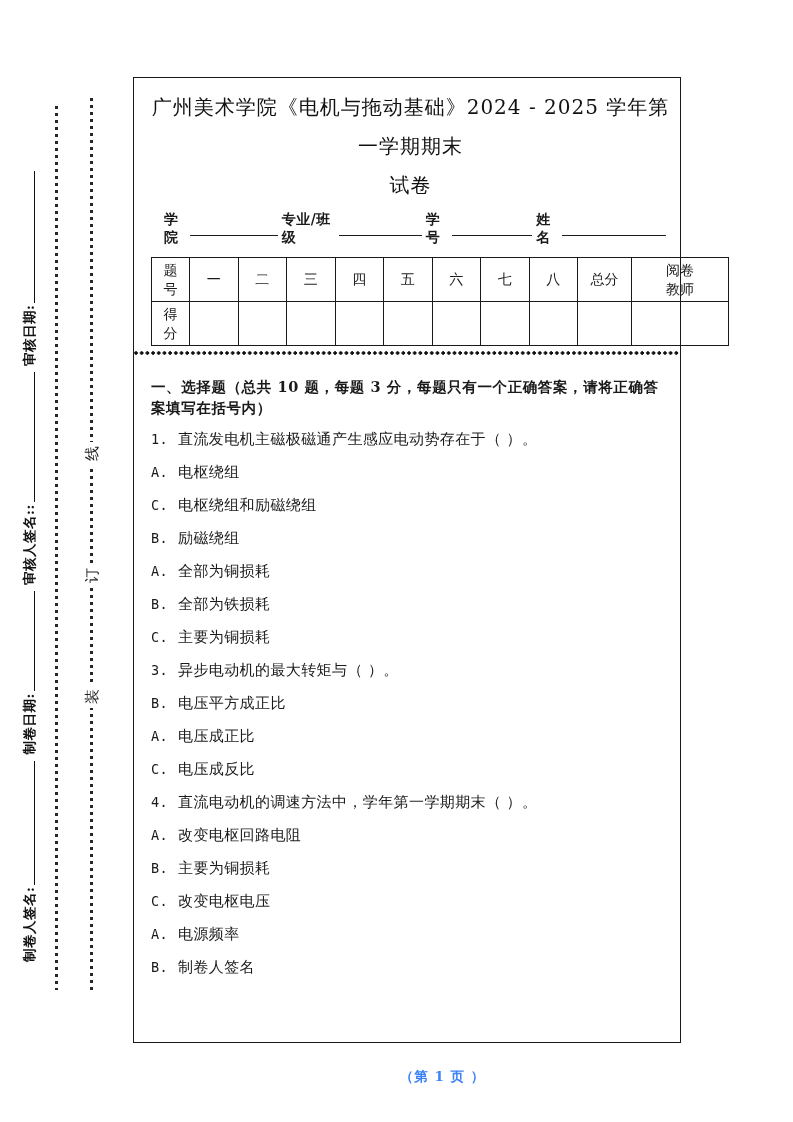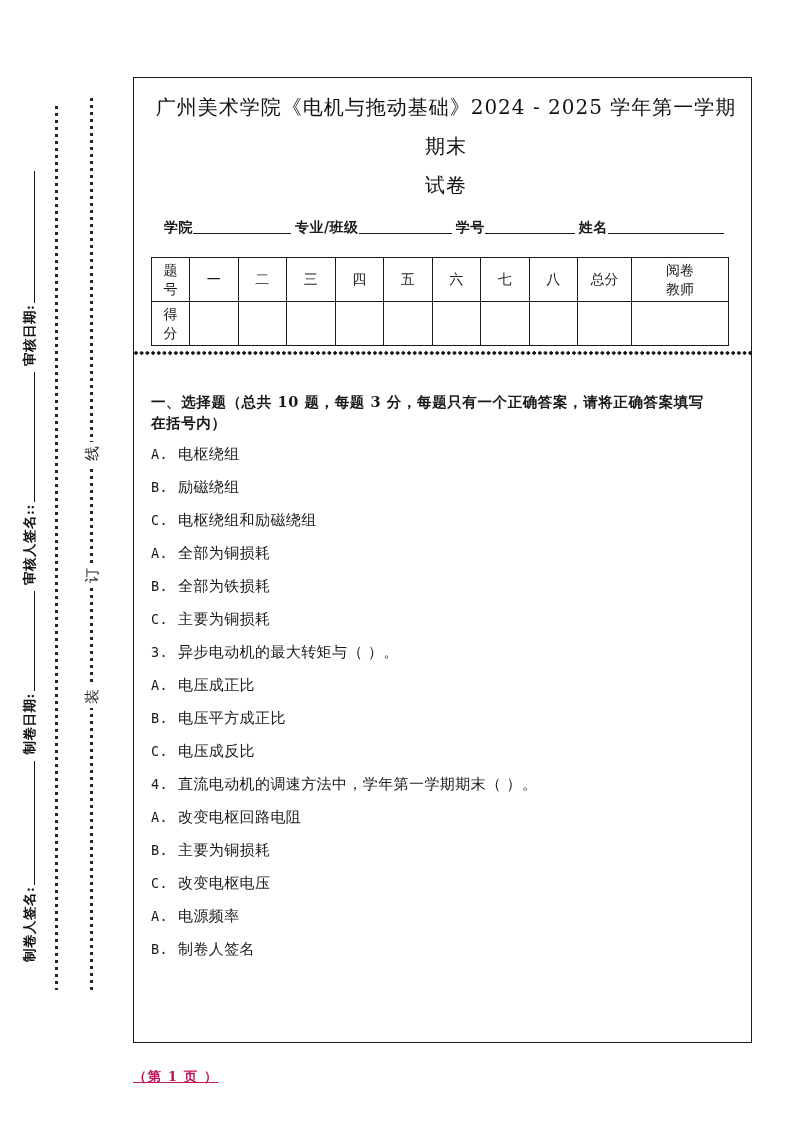--- a/index.html
+++ b/index.html
@@ -31,29 +31,29 @@
     position:absolute;left:81px;display:inline-block;
     font-size:15px;color:#222;background:#fff;padding:1px 4px;
     transform:rotate(-90deg);
   }
   .bind-char:nth-of-type(1){top:443px}
   .bind-char:nth-of-type(2){top:565px}
   .bind-char:nth-of-type(3){top:686px}
 
   
   .main-box{
-    position:absolute;left:133px;top:77px;width:619px;height:966px;
+    position:absolute;left:133px;top:77px;width:548px;height:966px;
     box-sizing:border-box;border:1.6px solid #1a1a1a;
     padding:10px 10px 0 17px;
   }
   .title{ text-align:center;font-size:20px;line-height:39px;letter-spacing:1px;color:#111;}
 
   
   .form-row{
-    display:flex;align-items:flex-start;margin:13px 0 0 13px;height:19px;
+    display:flex;align-items:center;margin:13px 0 0 13px;height:19px;
     font-size:14px;font-weight:bold;letter-spacing:.5px;
   }
   .f-label{line-height:18px;}
   .f-blank{display:inline-block;height:15px;border-bottom:1.4px solid #1a1a1a;margin-right:4px;}
   .f-blank.fb1{width:98px}.f-blank.fb2{width:93px}.f-blank.fb3{width:90px}.f-blank.fb4{width:116px}
 
   
   .score-table{
     margin-top:20px;border-collapse:collapse;table-layout:fixed;width:578px;
     font-size:14px;text-align:center;color:#1a1a1a;
@@ -68,30 +68,30 @@
 
   
   .dot-sep{
     margin:5px -10px 0 -17px;height:4px;
     background-image:radial-gradient(circle at 2px 2px,#111 1.5px,transparent 1.9px);
     background-size:5.7px 4px;background-repeat:repeat-x;
   }
 
   
   .section-heading{
-    margin:36px 0 0;max-width:566px;
+    margin:21px 0 0;max-width:566px;
     font-size:14.5px;font-weight:bold;line-height:21px;letter-spacing:.6px;
   }
   .questions{padding-top:11px;}
   .questions p{margin:0 0 13px;line-height:20px;font-size:15px;letter-spacing:.4px;}
   .qkey{display:inline-block;min-width:27px;font-family:"DejaVu Sans Mono","Liberation Mono",monospace;font-size:13.5px;}
 
   .footer{
-    position:absolute;left:133px;top:1068px;width:619px;text-align:left;
-    font-size:13.5px;font-weight:bold;letter-spacing:1px;color:#be185d;text-decoration:underline;
+    position:absolute;left:133px;top:1068px;width:619px;text-align:center;
+    font-size:13.5px;font-weight:bold;letter-spacing:1px;color:#3b82f6;
   }
 </style>
 </head>
 <body>
 
 <div class="page">
 
   <div class="margin-labels">
       <span class="m-label">制卷人签名:</span>
       <span class="m-blank b1"></span>
@@ -161,29 +161,30 @@
             <td></td>
           </tr>
         </tbody>
       </table>
 
     <div class="dot-sep"></div>
 
     <p class="section-heading">一、选择题（总共 10 题，每题 3 分，每题只有一个正确答案，请将正确答案填写在括号内）</p>
 
     <div class="questions">
+        <p><span class="qkey">1.</span><span>直流发电机主磁极磁通产生感应电动势存在于（  ）。</span></p>
         <p><span class="qkey">A.</span><span>电枢绕组</span></p>
+        <p><span class="qkey">C.</span><span>电枢绕组和励磁绕组</span></p>
         <p><span class="qkey">B.</span><span>励磁绕组</span></p>
-        <p><span class="qkey">C.</span><span>电枢绕组和励磁绕组</span></p>
         <p><span class="qkey">A.</span><span>全部为铜损耗</span></p>
         <p><span class="qkey">B.</span><span>全部为铁损耗</span></p>
         <p><span class="qkey">C.</span><span>主要为铜损耗</span></p>
         <p><span class="qkey">3.</span><span>异步电动机的最大转矩与（  ）。</span></p>
+        <p><span class="qkey">B.</span><span>电压平方成正比</span></p>
         <p><span class="qkey">A.</span><span>电压成正比</span></p>
-        <p><span class="qkey">B.</span><span>电压平方成正比</span></p>
         <p><span class="qkey">C.</span><span>电压成反比</span></p>
         <p><span class="qkey">4.</span><span>直流电动机的调速方法中，学年第一学期期末（  ）。</span></p>
         <p><span class="qkey">A.</span><span>改变电枢回路电阻</span></p>
         <p><span class="qkey">B.</span><span>主要为铜损耗</span></p>
         <p><span class="qkey">C.</span><span>改变电枢电压</span></p>
         <p><span class="qkey">A.</span><span>电源频率</span></p>
         <p><span class="qkey">B.</span><span>制卷人签名</span></p>
       </div>
 
   </div>

